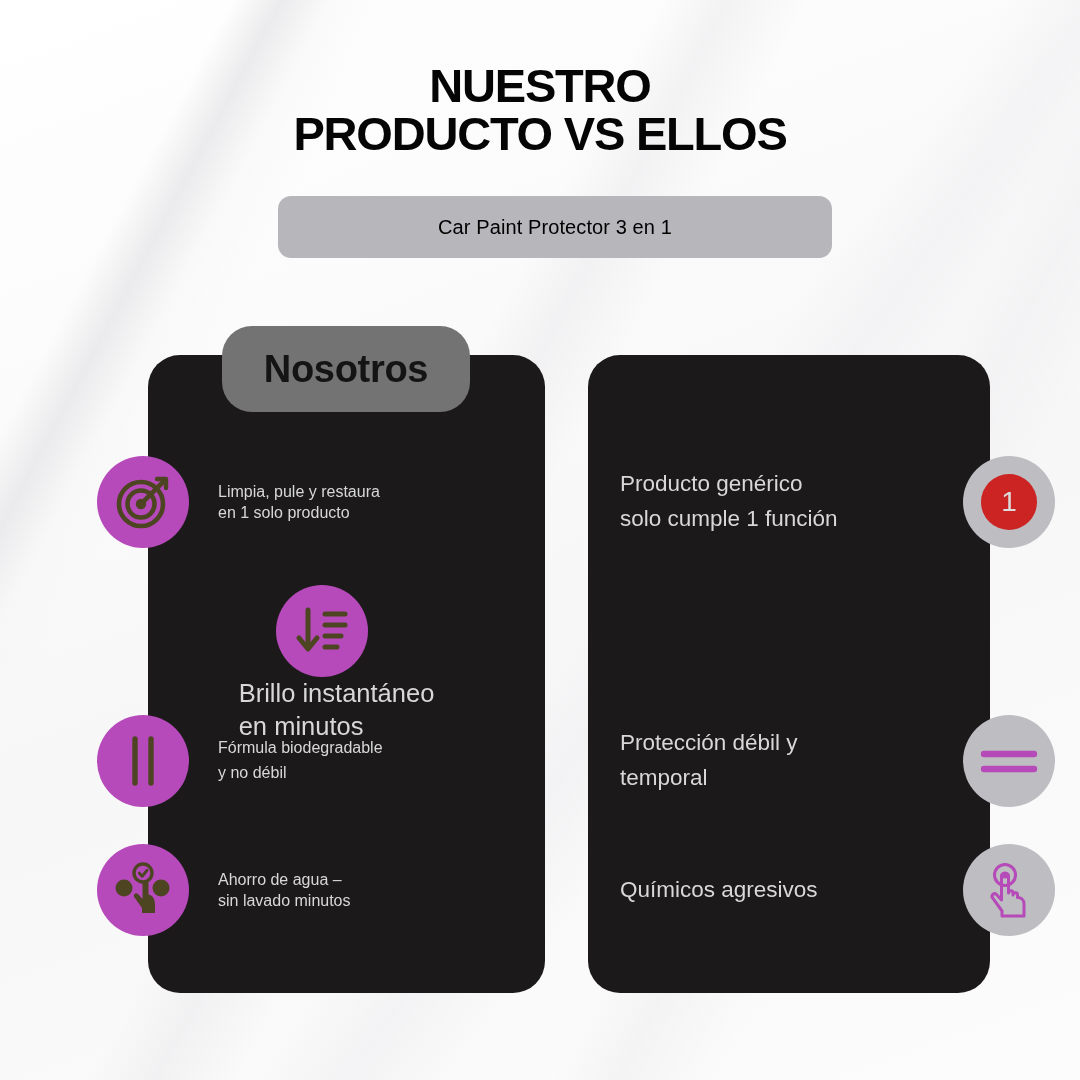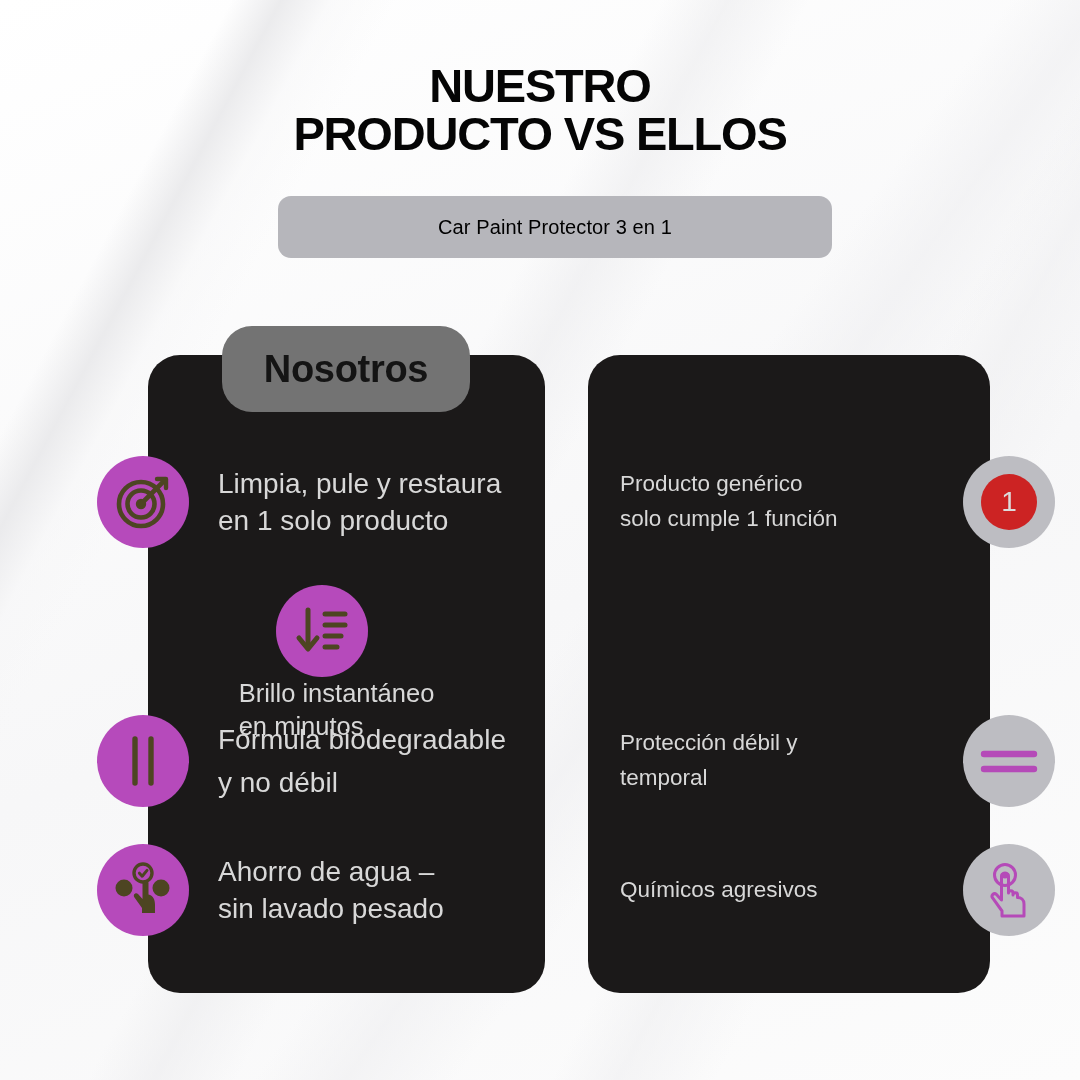--- a/index.html
+++ b/index.html
@@ -115,21 +115,21 @@
     flex: 0 0 92px;
     display: flex;
     align-items: center;
     justify-content: center;
   }
   .icon-circle.purple { background: #b64abb; }
   .icon-circle.grey   { background: #bdbdc2; }
 
   .row-text {
     color: #d8d8d8;
-    font-size: 28px;
+    font-size: 16px;
     line-height: 1.33;
     font-weight: 400;
     white-space: pre-line;
   }
   .left-row .row-text  { margin-left: 29px; }
   .right-row .row-text { margin-right: 28px; text-align: left; flex: 1; }
   .right-row .row-text { line-height: 1.48; font-size: 22.5px; }
 
   .row-text.big { font-size: 25.5px; line-height: 1.3; }
   .row-text.loose { line-height: 1.55; }
@@ -212,21 +212,21 @@
     <div class="icon-circle purple">
       <svg width="60" height="58" viewBox="0 0 60 58" fill="#4D4522" stroke="none">
         <circle cx="11" cy="27" r="8.5"></circle>
         <circle cx="48" cy="27" r="8.5"></circle>
         <circle cx="30" cy="12" r="9" fill="none" stroke="#4D4522" stroke-width="3.4"></circle>
         <path d="M26.4 12.2 L29.2 15.2 L34 9.4" fill="none" stroke="#4D4522" stroke-width="3" stroke-linecap="round" stroke-linejoin="round"></path>
         <path d="M29.5 22 L29.5 38 L25 33 C22.5 31 19.5 34 21.5 36.5 L29 47 L29 52 L42 52 L42 44 C42 38 40 34.5 35.5 33.5 L35.5 22 C35.5 18.4 29.5 18.4 29.5 22 Z"></path>
       </svg>
     </div>
     <div class="row-text">Ahorro de agua –
-sin lavado pesado</div>
+sin lavado minutos</div>
   </div>
 
   <div class="row right-row" style="top:456px;height:92px;">
     <div class="row-text loose">Producto genérico
 solo cumple 1 función</div>
     <div class="icon-circle grey">
       <div class="num-badge">1</div>
     </div>
   </div>
 

